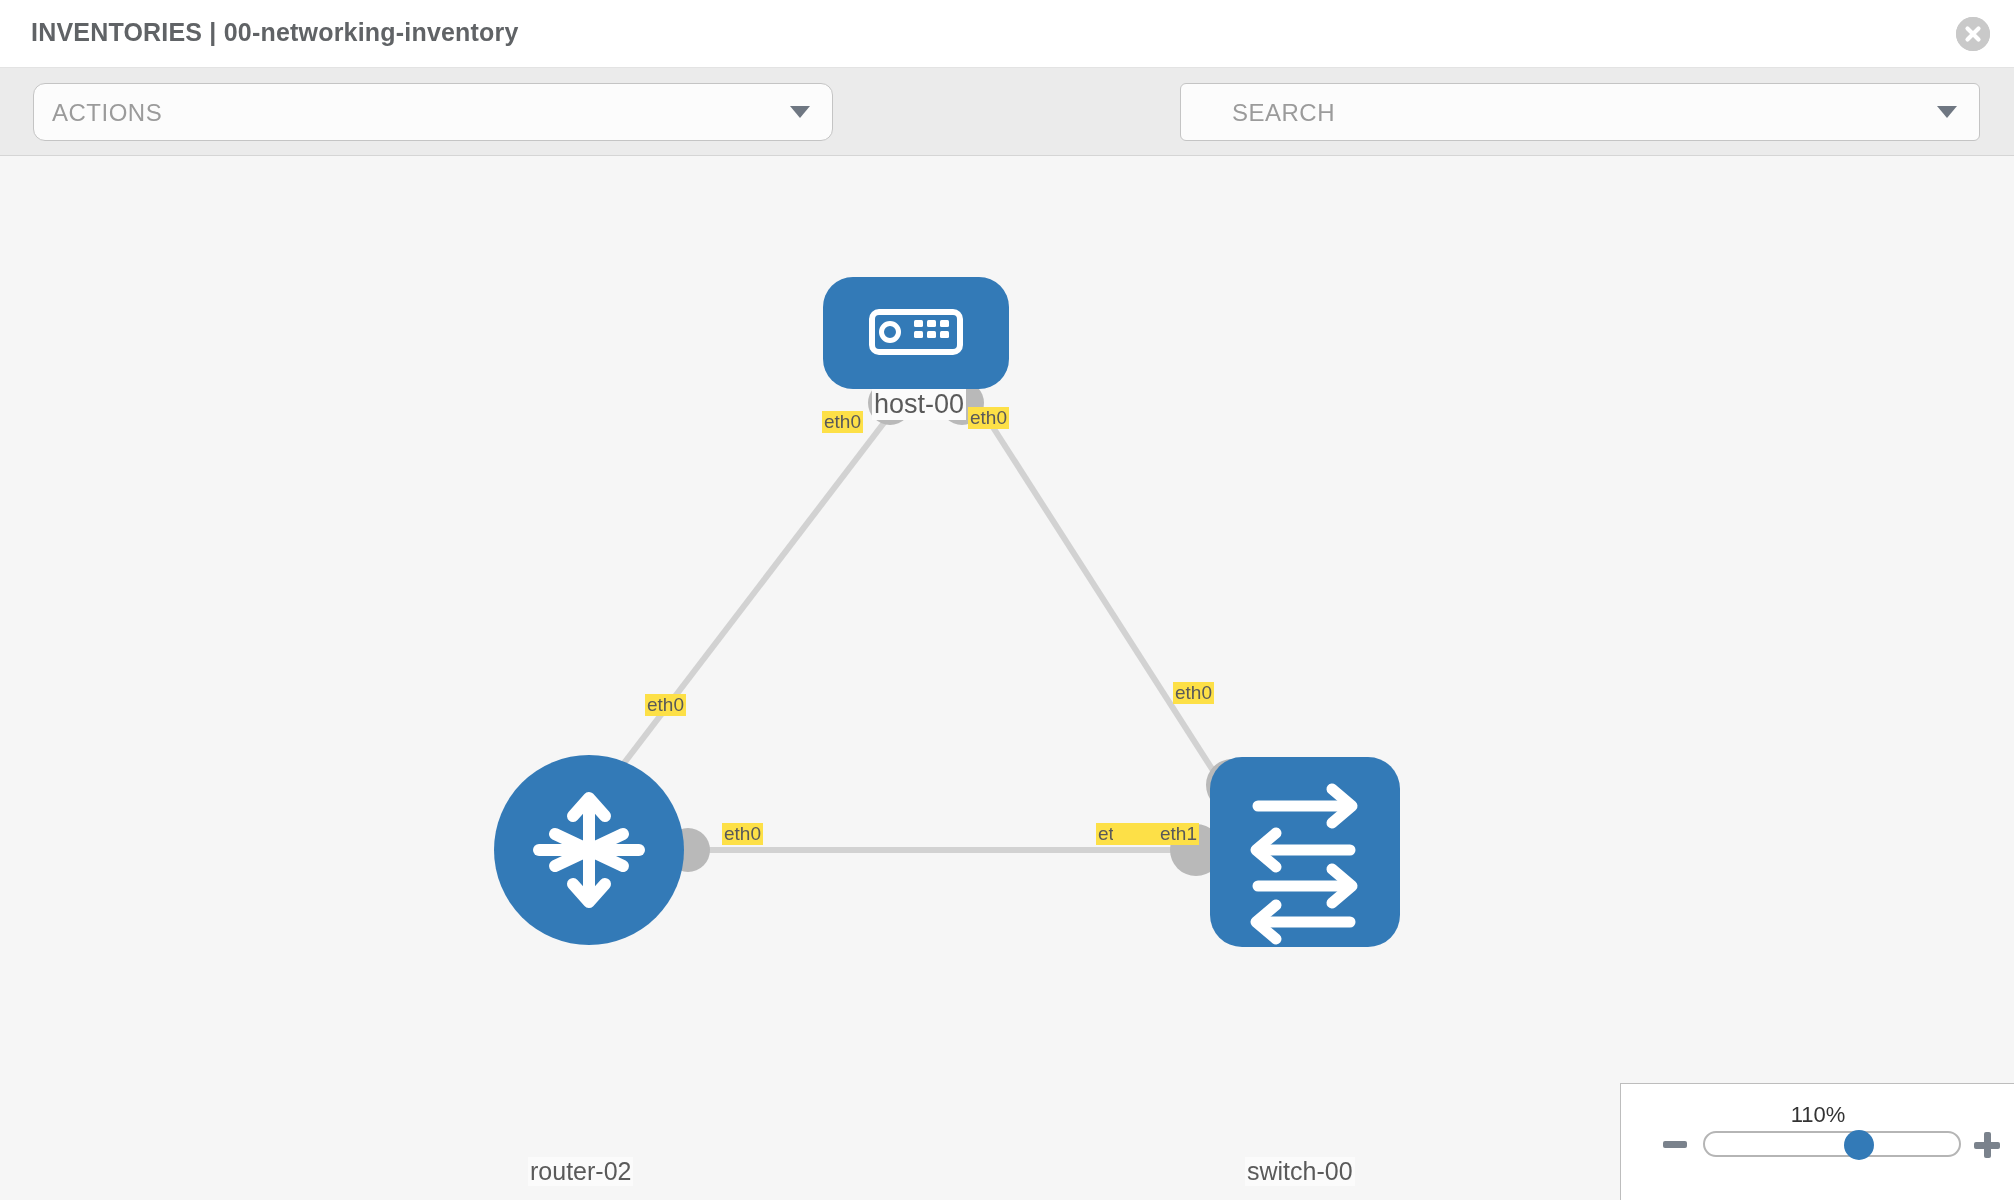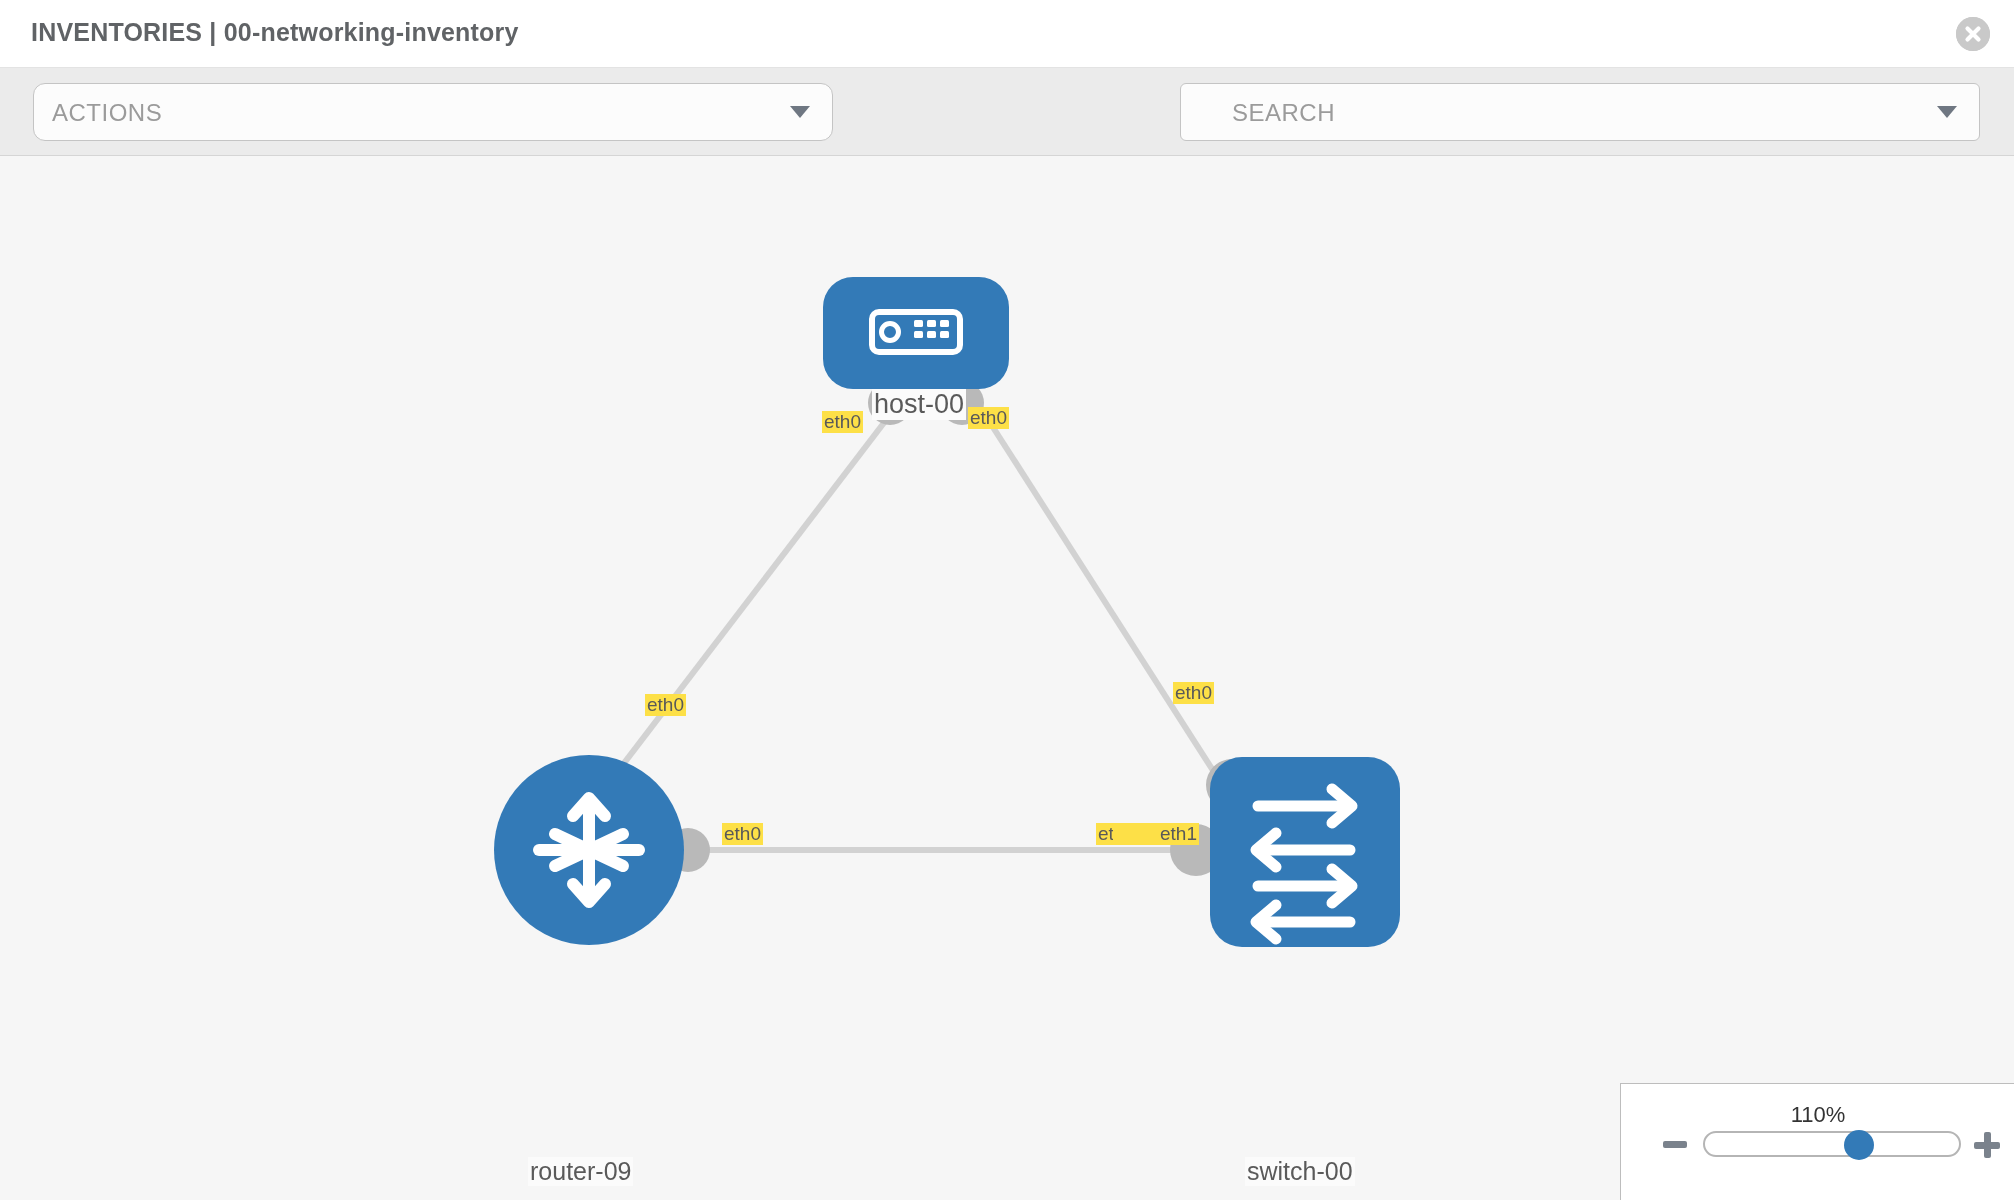--- a/index.html
+++ b/index.html
@@ -332,21 +332,21 @@
           <path d="M1276 676 L1256 693 L1276 710"></path>
           <path d="M1258 729 L1350 729"></path>
           <path d="M1332 712 L1352 729 L1332 746"></path>
           <path d="M1350 765 L1258 765"></path>
           <path d="M1276 748 L1256 765 L1276 782"></path>
         </g>
       </g>
     </svg>
 
     <div class="node-label" style="left:872px; top:232px; font-size:27px;">host-00</div>
-    <div class="node-label" style="left:528px; top:1000px;">router-09</div>
+    <div class="node-label" style="left:528px; top:1000px;">router-02</div>
     <div class="node-label" style="left:1245px; top:1000px;">switch-00</div>
 
     <div class="iface-label" style="left:822px; top:254px;">eth0</div>
     <div class="iface-label" style="left:968px; top:250px;">eth0</div>
 
     <div class="iface-label" style="left:645px; top:537px;">eth0</div>
     <div class="iface-label" style="left:722px; top:666px;">eth0</div>
 
     <div class="iface-label" style="left:1173px; top:525px;">eth0</div>
     <div class="iface-label" style="left:1096px; top:666px;">eth</div>

